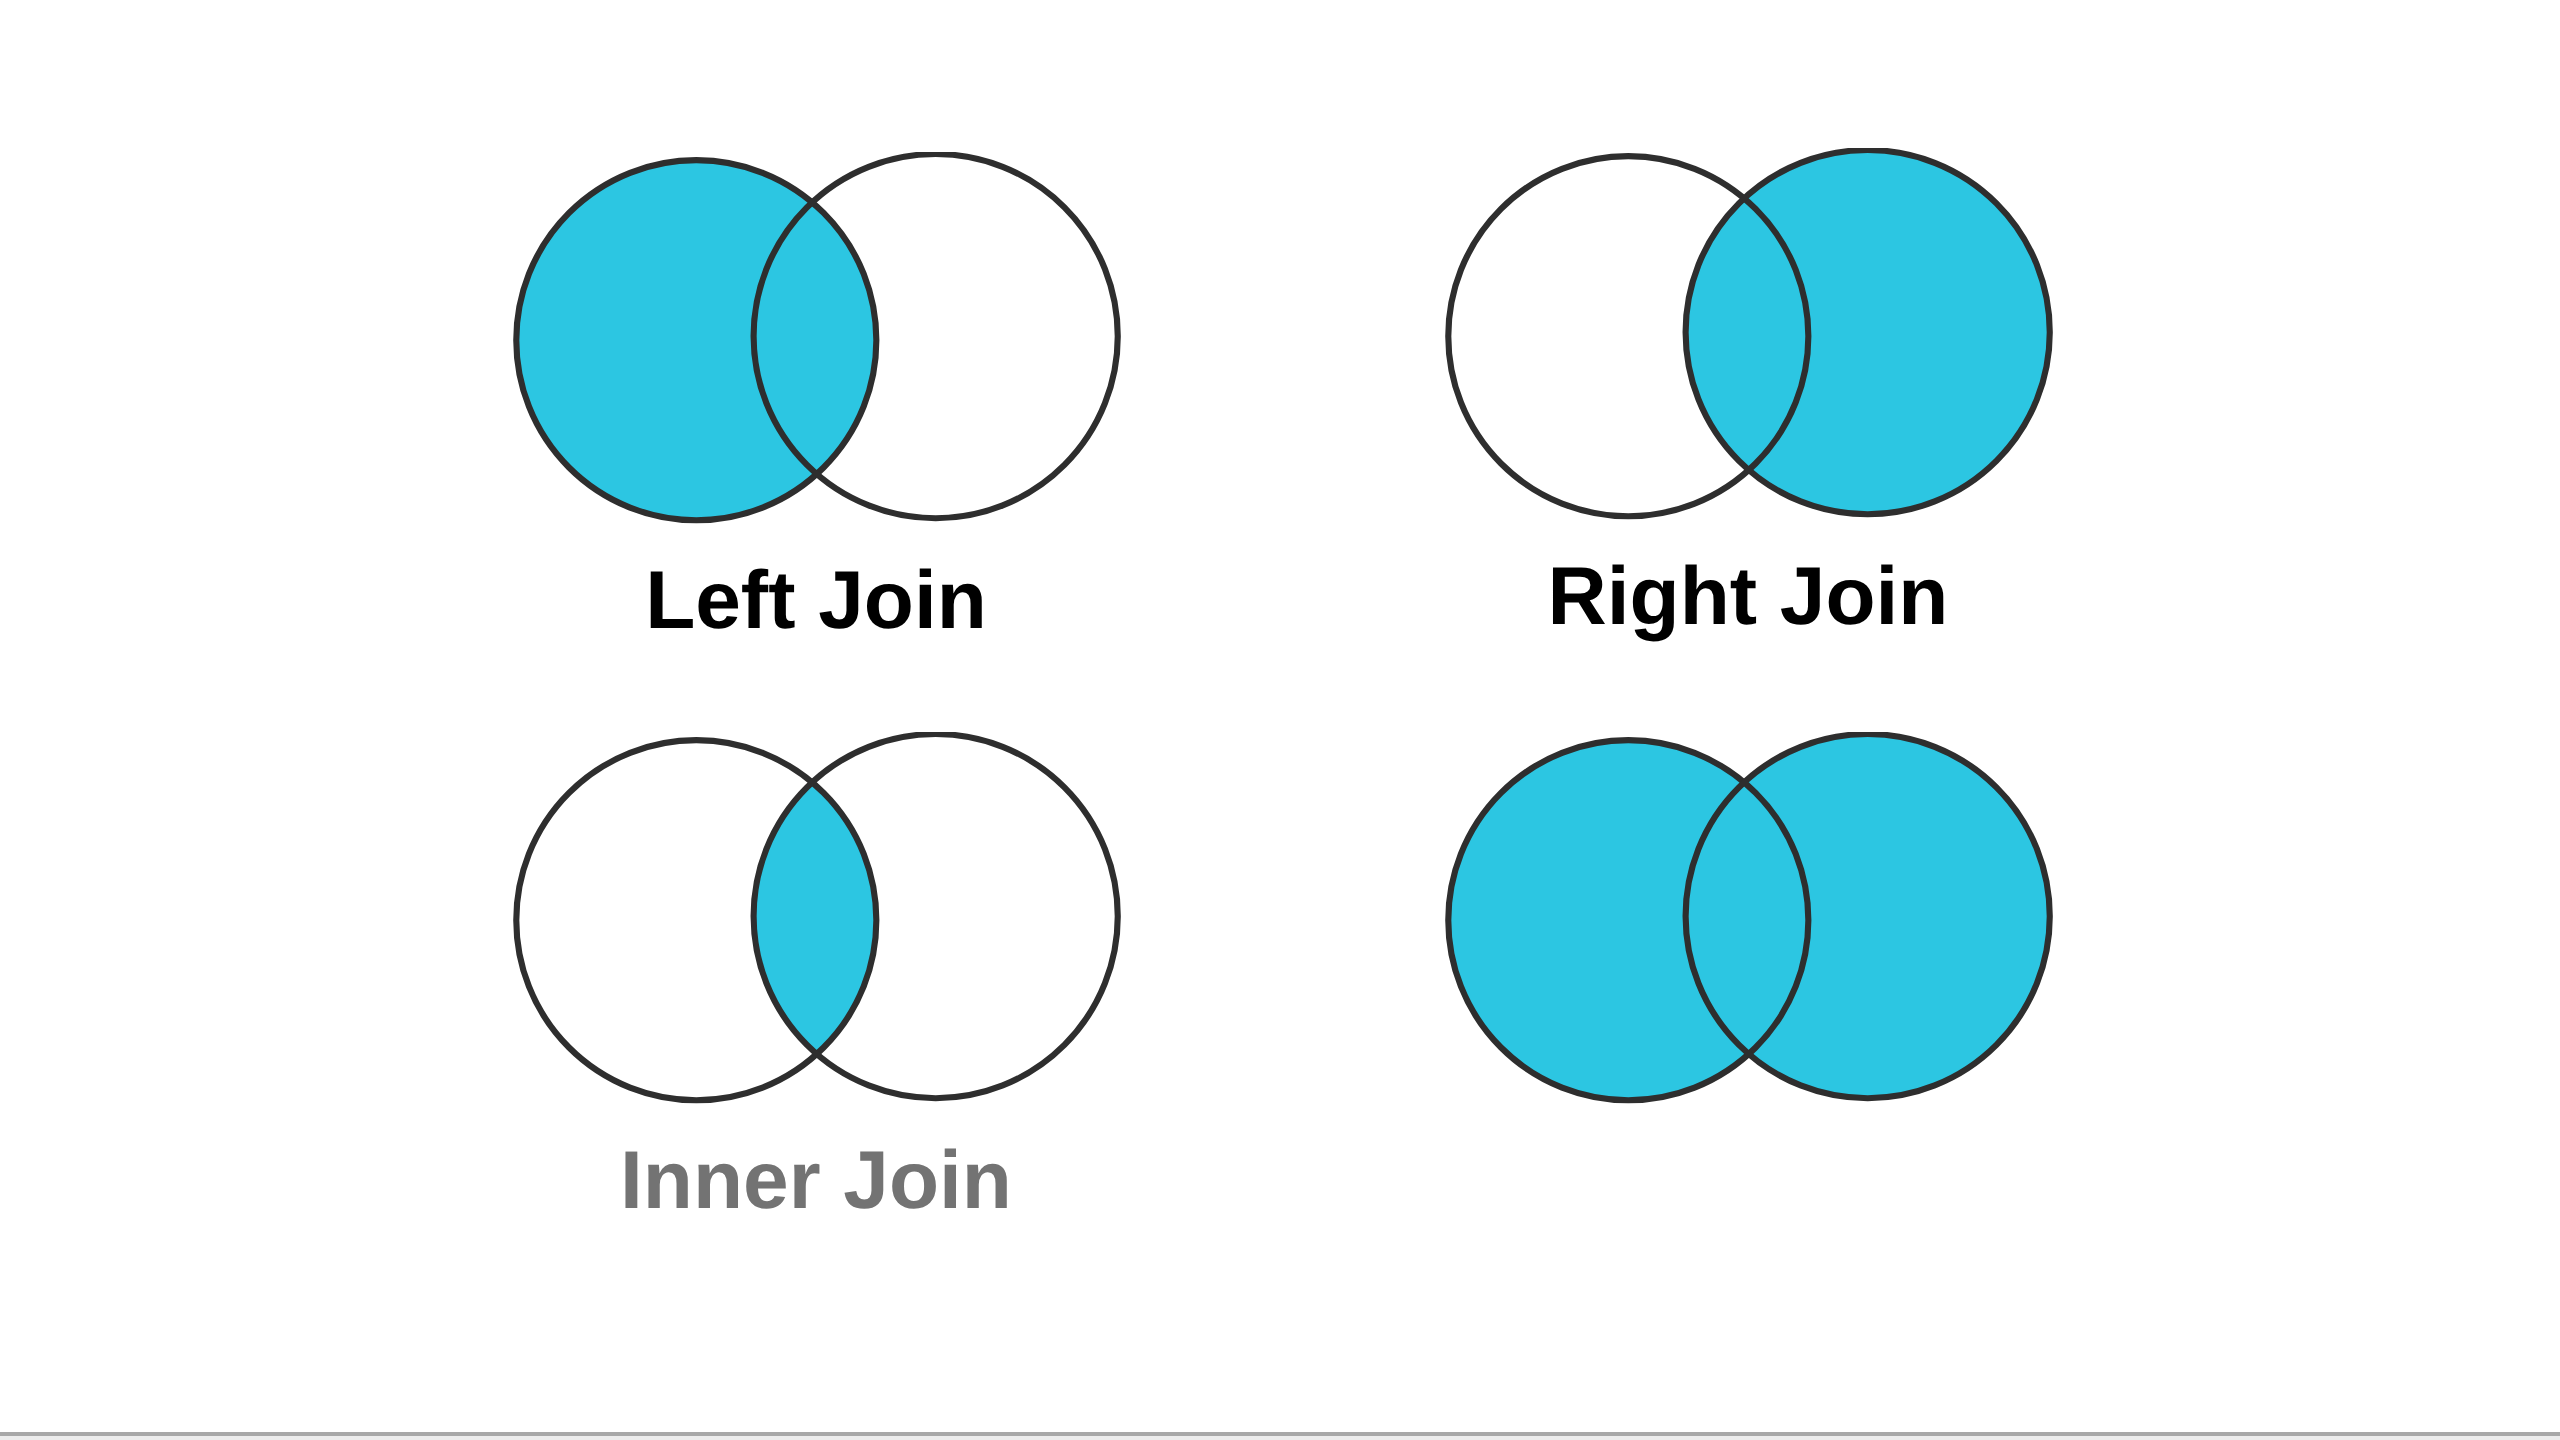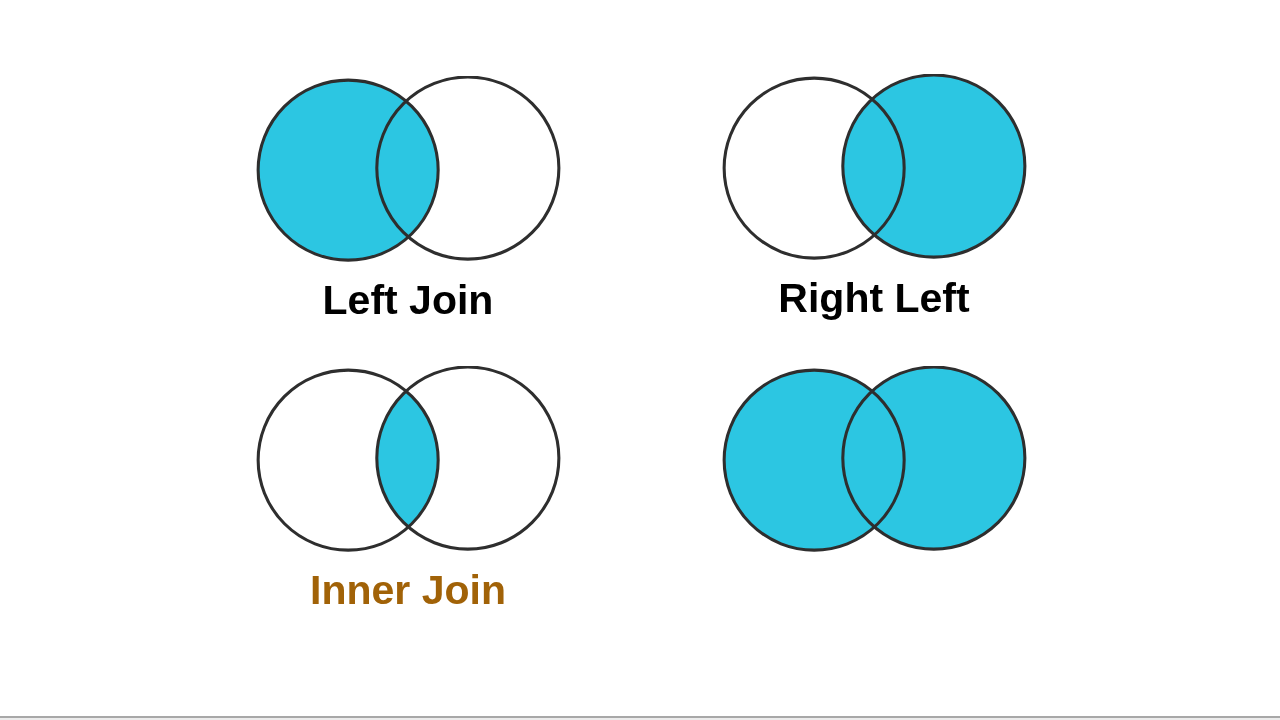--- a/index.html
+++ b/index.html
@@ -84,37 +84,37 @@
         <clipPath id="clipB1">
             <circle cx="211" cy="90" r="89"></circle>
           </clipPath>
       </defs>
       <circle cx="94" cy="92" r="88" stroke="none" fill="none"></circle>
       <circle cx="211" cy="90" r="89" stroke="none" fill="#2CC6E2"></circle>
       <circle cx="94" cy="92" r="88" clip-path="url(#clipB1)" stroke="none" fill="#2CC6E2"></circle>
       <circle cx="94" cy="92" r="88" fill="none" stroke-width="3" stroke="#2e2e2e"></circle>
       <circle cx="211" cy="90" r="89" fill="none" stroke-width="3" stroke="#2e2e2e"></circle>
     </svg>
-    <div class="join-label" style="color: rgb(0, 0, 0);">Right Left</div>
+    <div class="join-label" style="color: rgb(0, 0, 0);">Right Join</div>
   </div>
 
   <div class="join-card card-bl">
     <svg viewBox="0 0 305 184">
       <defs>
         <clipPath id="clipB2">
             <circle cx="211" cy="90" r="89"></circle>
           </clipPath>
       </defs>
       <circle cx="94" cy="92" r="88" stroke="none" fill="none"></circle>
       <circle cx="211" cy="90" r="89" stroke="none" fill="none"></circle>
       <circle cx="94" cy="92" r="88" clip-path="url(#clipB2)" stroke="none" fill="#2CC6E2"></circle>
       <circle cx="94" cy="92" r="88" fill="none" stroke-width="3" stroke="#2e2e2e"></circle>
       <circle cx="211" cy="90" r="89" fill="none" stroke-width="3" stroke="#2e2e2e"></circle>
     </svg>
-    <div class="join-label" style="color: #a16207; text-align: center;">Inner Join</div>
+    <div class="join-label" style="color: #737373; text-align: center;">Inner Join</div>
   </div>
 
   <div class="join-card card-br">
     <svg viewBox="0 0 305 184">
       <defs>
         <clipPath id="clipB3">
             <circle cx="211" cy="90" r="89"></circle>
           </clipPath>
       </defs>
       <circle cx="94" cy="92" r="88" stroke="none" fill="#2CC6E2"></circle>

